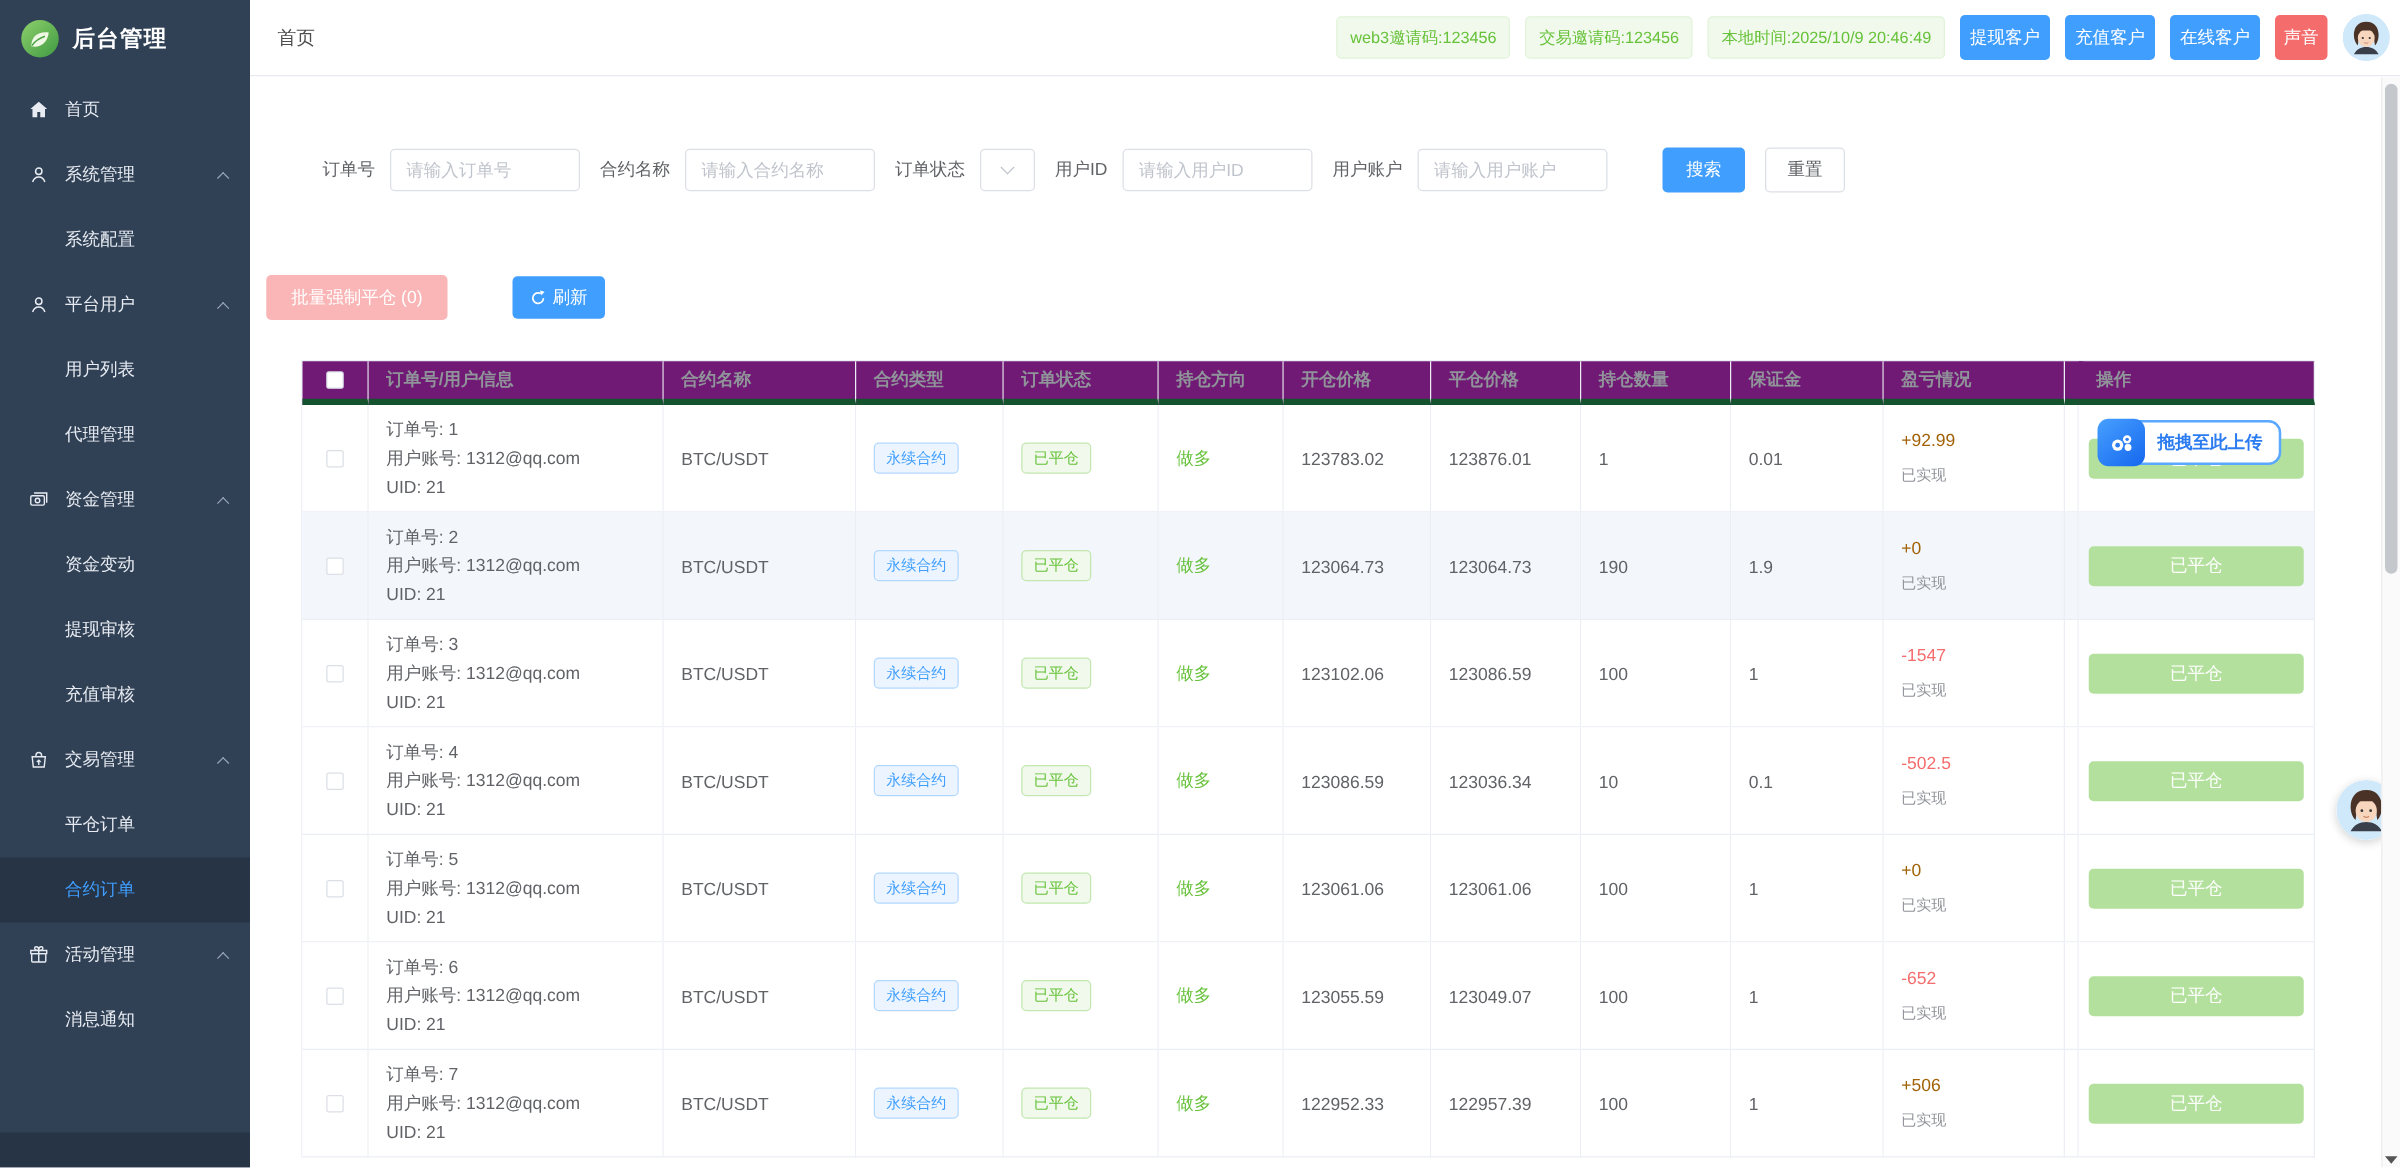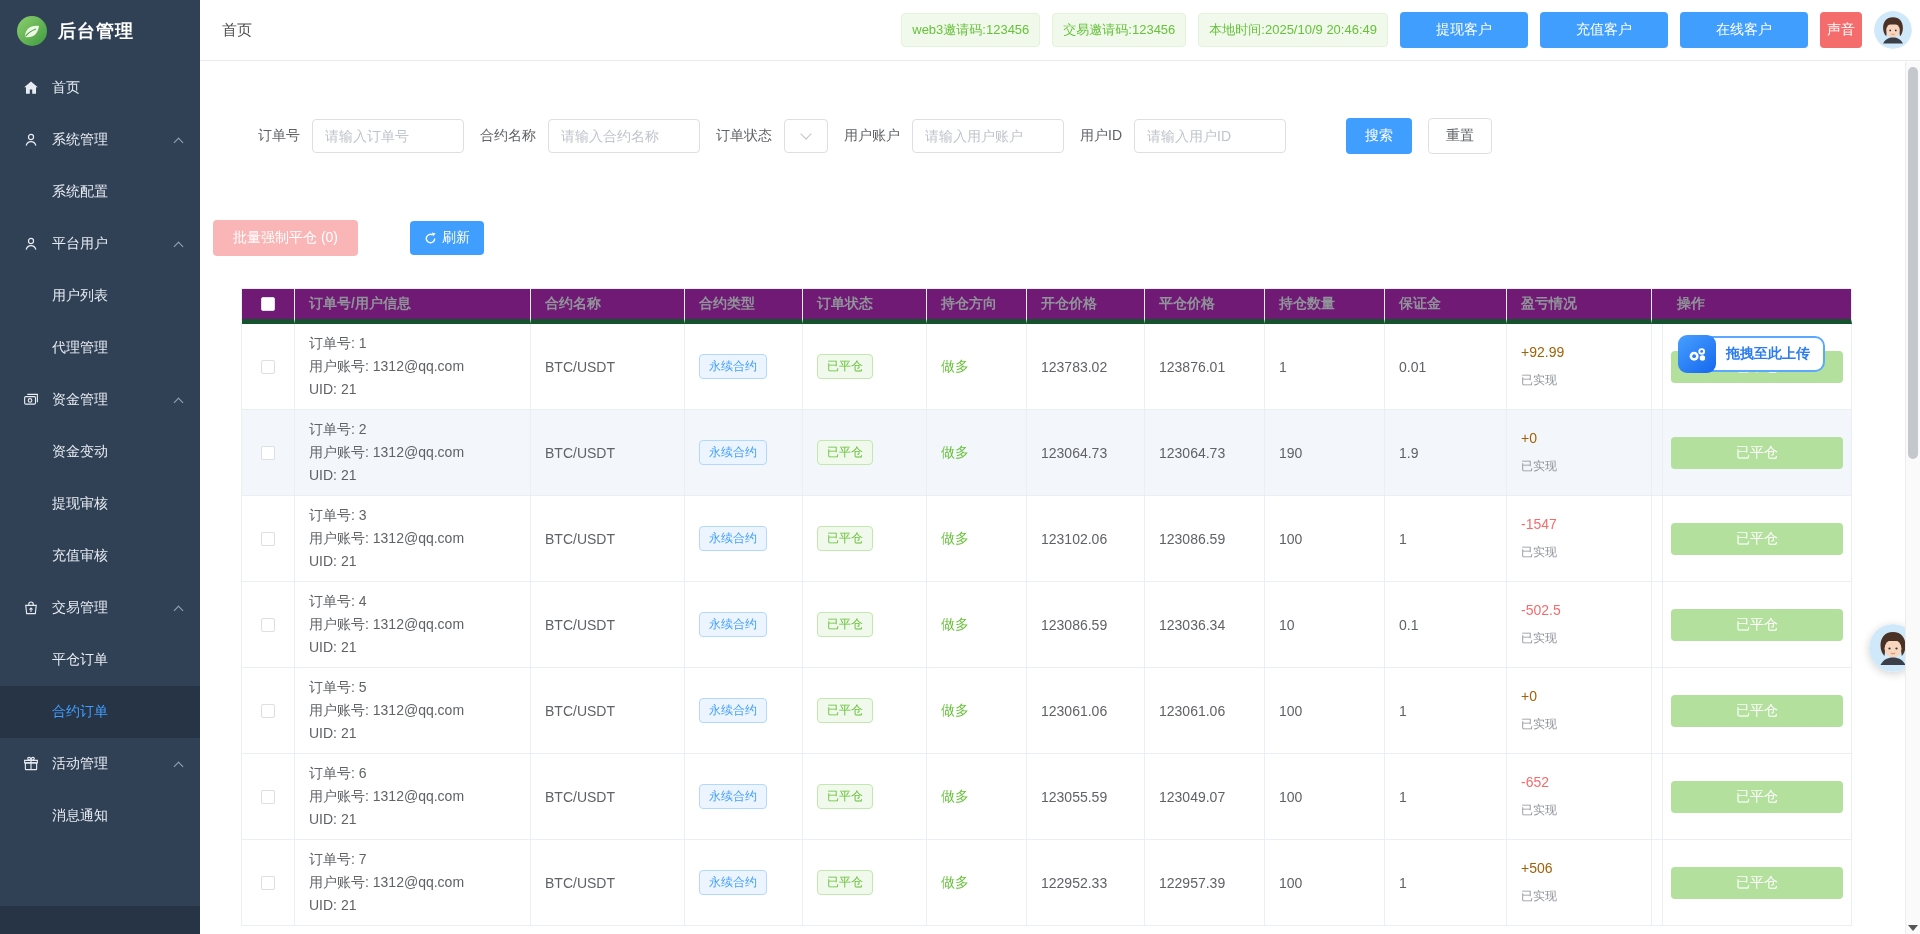--- a/index.html
+++ b/index.html
@@ -17,35 +17,35 @@
 .chev{width:7px;height:7px;border-left:1.5px solid #9aa5b8;border-top:1.5px solid #9aa5b8;transform:rotate(45deg);margin-left:auto;margin-top:4px}
 .menu-sub{height:52px;display:flex;align-items:center;padding-left:52px;font-size:14px;cursor:pointer;color:#e8ecf2}
 .menu-sub.active{background:#263445;color:#409eff}
 .sidebar-footer{position:absolute;bottom:0;left:0;width:100%;height:28px;background:#263445}
 
 .main{flex:1;display:flex;flex-direction:column;min-width:0}
 .topbar{height:61px;border-bottom:1px solid #e8eaf0;display:flex;align-items:center;padding:0 8px 0 22px}
 .breadcrumb{font-size:15px;color:#4d4d4d;cursor:pointer}
 .topbar-right{margin-left:auto;display:flex;align-items:center;gap:12px}
 .badge{background:#f0f9eb;border:1px solid #e1f3d8;color:#67c23a;font-size:13px;padding:7px 10px;border-radius:4px;white-space:nowrap}
-.tbtn{height:36px;padding:0 36px;border:none;border-radius:4px;color:#fff;font-size:14px;cursor:pointer;white-space:nowrap}
+.tbtn{height:36px;padding:0 8px;border:none;border-radius:4px;color:#fff;font-size:14px;cursor:pointer;white-space:nowrap}
 .tbtn.primary{background:#409eff}
 .tbtn.danger{background:#f56c6c;padding:0 7px}
 .avatar{width:38px;height:38px;border-radius:50%;overflow:hidden;cursor:pointer;flex-shrink:0}
 .avatar svg,.float-avatar svg{width:100%;height:100%}
 
 .content{flex:1;position:relative}
 .filters{display:flex;align-items:center;margin:57px 0 0 58px;font-size:14px;color:#606266}
 .fgroup{display:flex;align-items:center;margin-right:16px}
 .fgroup label{margin-right:12px;white-space:nowrap}
 .finput{width:152px;height:34px;border:1px solid #dcdfe6;border-radius:4px;padding:0 12px;font-size:14px;color:#606266;outline:none;background:#fff}
 .finput::placeholder{color:#c0c4cc}
 .fselect{width:44px;height:34px;border:1px solid #dcdfe6;border-radius:4px;display:flex;align-items:center;justify-content:center;cursor:pointer;background:#fff}
 .chev-down{width:8px;height:8px;border-right:1.5px solid #c0c4cc;border-bottom:1.5px solid #c0c4cc;transform:rotate(45deg);margin-top:-4px}
-.btn-search{height:36px;padding:0 19px;background:#409eff;color:#fff;border:none;border-radius:4px;font-size:14px;margin-left:44px;cursor:pointer}
+.btn-search{height:36px;padding:0 19px;background:#409eff;color:#fff;border:none;border-radius:4px;font-size:14px;margin-left:28px;cursor:pointer}
 .btn-reset{height:36px;padding:0 17px;background:#fff;color:#606266;border:1px solid #dcdfe6;border-radius:4px;font-size:14px;margin-left:16px;cursor:pointer}
 .actions{display:flex;align-items:center;margin:66px 0 0 13px;gap:52px}
 .btn-batch{height:36px;padding:0 20px;background:#fab6b6;color:#fff;border:none;border-radius:4px;font-size:14px;cursor:not-allowed}
 .btn-refresh{height:34px;padding:0 14px;background:#409eff;color:#fff;border:none;border-radius:4px;font-size:14px;cursor:pointer;display:flex;align-items:center;gap:5px}
 .btn-refresh svg{width:13px;height:13px}
 
 .table{margin:32px 0 0 41px;width:1610px;border-top:1px solid #ebeef5;border-left:1px solid #ebeef5;font-size:14px;color:#606266}
 .row{display:grid;grid-template-columns:53px 236px 154px 118px 124px 100px 118px 120px 120px 122px 145px 11px 189px}
 .th{height:35px;display:flex;align-items:center;padding-left:14px;color:#909399;font-weight:bold;border-right:1px solid #ebeef5;border-bottom:5px solid #14532d;background:#701a75}
 .td{height:86px;display:flex;flex-direction:column;justify-content:center;align-items:flex-start;padding-left:14px;border-right:1px solid #ebeef5;border-bottom:1px solid #ebeef5;background:#fff}
@@ -231,26 +231,26 @@
           <label>合约名称</label>
           <input class="finput" placeholder="请输入合约名称" style="">
         </div>
         <div class="fgroup">
           <label>订单状态</label>
           <div class="fselect">
               <span class="chev-down"></span>
             </div>
         </div>
         <div class="fgroup">
+          <label>用户ID</label>
+          <input class="finput" placeholder="请输入用户ID" style="">
+        </div>
+        <div class="fgroup">
           <label>用户账户</label>
           <input class="finput" placeholder="请输入用户账户" style="">
-        </div>
-        <div class="fgroup">
-          <label>用户ID</label>
-          <input class="finput" placeholder="请输入用户ID" style="">
         </div>
         <button class="btn-search">搜索</button>
         <button class="btn-reset">重置</button>
       </div>
 
       <div class="actions">
         <button class="btn-batch">批量强制平仓 (0)</button>
         <button class="btn-refresh">
           <svg viewBox="0 0 16 16">
               <path d="M13.2 8A5.2 5.2 0 1 1 10.6 3.5" fill="none" stroke="#fff" stroke-width="1.7"></path>

